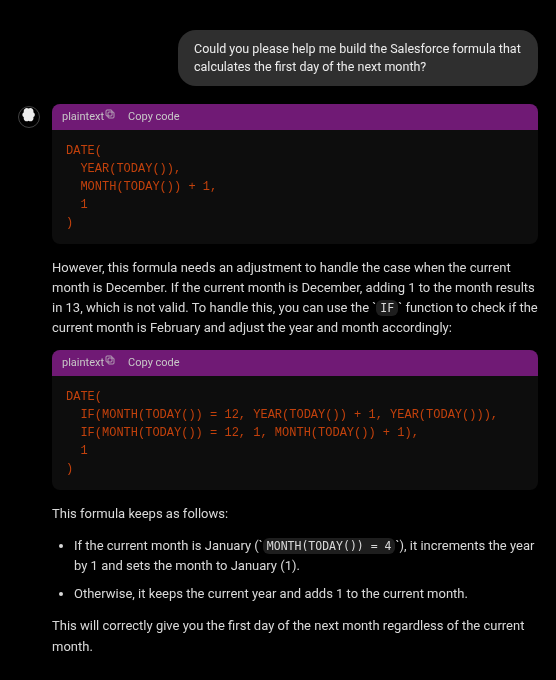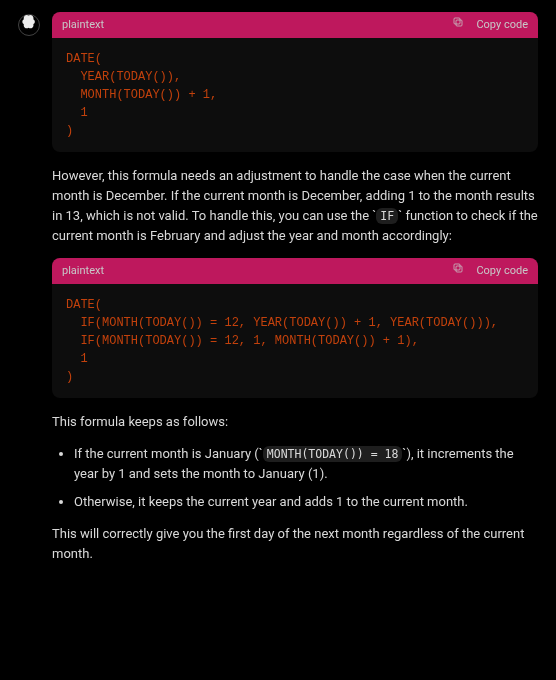--- a/index.html
+++ b/index.html
@@ -35,22 +35,22 @@
   .avatar svg { width: 14px; height: 14px; fill: #ececec; }
   .assistant-body { flex: 1; font-size: 13px; color: #d9d9d9; }
   .assistant-body p { margin-bottom: 12px; line-height:1.55; }
   .codeblock {
     background: #0d0d0d;
     border-radius: 8px;
     margin-bottom: 14px;
     overflow: hidden;
   }
   .codeblock .cb-header {
-    background: #be185d;
-    display: flex; justify-content: space-between; align-items: center;
+    background: #701a75;
+    display: flex; justify-content: flex-start; align-items: center;
     padding: 4px 10px;
     font-size: 11px;
     color: #c8c8c8;
   }
   .cb-copy { display: flex; align-items: center; gap: 12px; cursor: pointer; color:#c8c8c8;}
   .cb-copy svg { width: 12px; height: 12px; stroke:#c8c8c8; fill:none; stroke-width:1.5;}
   .codeblock pre {
     padding: 12px 14px;
     font-family: "SFMono-Regular", Consolas, "Liberation Mono", Menlo, monospace;
     font-size: 12px;
@@ -66,20 +66,25 @@
     border-radius: 6px;
   }
   ul.bullets { list-style: disc; padding-left: 22px; margin-bottom: 12px; }
   ul.bullets li { margin-bottom: 8px; line-height:1.55;}
 </style>
 </head>
 <body>
 
 <div class="chat">
 
+  <div class="user-row">
+    <div class="user-bubble">
+      <span>Could you please help me build the Salesforce formula that calculates the first day of the next month?</span>
+    </div>
+  </div>
 
   <div class="assistant-row">
     <div class="avatar">
       <span>
         <svg viewBox="0 0 24 24">
             <path d="M22 11.5c0-1.8-1-3.4-2.6-4.2.2-.6.3-1.2.3-1.8 0-3-2.4-5.4-5.4-5.4-1.1 0-2.1.3-3 .9C10.4.3 9.4 0 8.3 0 5.3 0 2.9 2.4 2.9 5.4c0 .6.1 1.2.3 1.8C1.6 8 0.6 9.6 0.6 11.4c0 1.8 1 3.4 2.6 4.2-.2.6-.3 1.2-.3 1.8 0 3 2.4 5.4 5.4 5.4 1.1 0 2.1-.3 3-.9.9.6 1.9.9 3 .9 3 0 5.4-2.4 5.4-5.4 0-.6-.1-1.2-.3-1.8 1.6-.8 2.6-2.4 2.6-4.1z"></path>
           </svg>
       </span>
     </div>
 
@@ -126,21 +131,21 @@
   IF(MONTH(TODAY()) = 12, YEAR(TODAY()) + 1, YEAR(TODAY())),
   IF(MONTH(TODAY()) = 12, 1, MONTH(TODAY()) + 1),
   1
 )</pre>
       </div>
 
       <p>This formula keeps as follows:</p>
 
       <ul class="bullets">
         <li>
-          <span>If the current month is January (</span>`<code class="inline">MONTH(TODAY()) = 18</code>`<span>), it increments the year by 1 and sets the month to January (1).</span>
+          <span>If the current month is January (</span>`<code class="inline">MONTH(TODAY()) = 4</code>`<span>), it increments the year by 1 and sets the month to January (1).</span>
         </li>
         <li>Otherwise, it keeps the current year and adds 1 to the current month.</li>
       </ul>
 
       <p>This will correctly give you the first day of the next month regardless of the current month.</p>
 
     </div>
   </div>
 </div>
 

